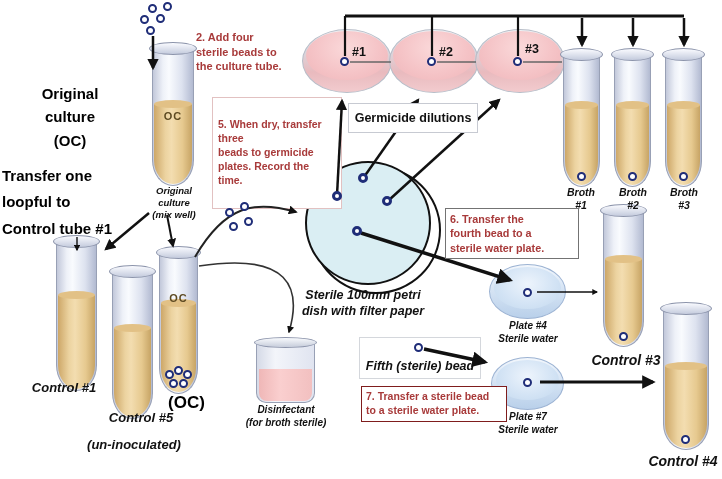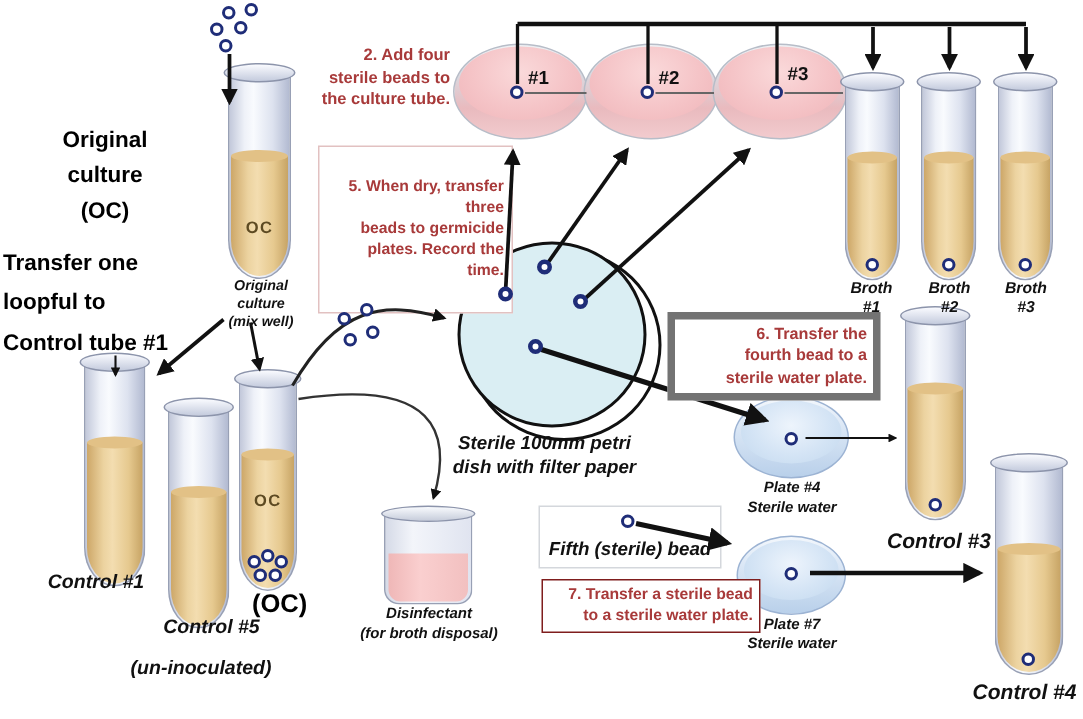--- a/index.html
+++ b/index.html
@@ -4,37 +4,37 @@
 <style>
   html,body{margin:0;padding:0;background:#fff;}
   #stage{position:relative;width:722px;height:479px;background:#fff;overflow:hidden;
          font-family:"Liberation Sans","DejaVu Sans",sans-serif;}
   .abs{position:absolute;}
   .pre{white-space:pre-line;}
   
   .h1{font-weight:bold;font-size:15px;line-height:1.55;color:#000;}
   .h1b{font-weight:bold;font-size:15px;line-height:1.75;color:#000;}
   
-  .step{color:#a83a3a;font-size:11px;line-height:1.33;font-weight:bold;text-align:right;}
+  .step{color:#a83a3a;font-size:11px;line-height:1.33;font-weight:bold;}
   
   .cap{font-weight:bold;font-style:italic;color:#111;text-align:center;line-height:1.25;}
   .box{background:#fff;}
   
   .tube .glass{position:absolute;inset:0;border:1px solid #98a0b5;border-top:none;
     border-radius:0 0 50% 50%/0 0 26px 26px;
     background:linear-gradient(90deg,#c2c8da 0%,#eef1f8 25%,#f9fbfe 40%,#dde2ef 72%,#b2bad1 100%);}
   .tube .liquid{position:absolute;left:2px;right:2px;bottom:2px;
     border-radius:0 0 50% 50%/0 0 24px 24px;
     background:linear-gradient(90deg,#cda768 0%,#ecd3a0 30%,#f3ddb0 46%,#e6c98f 75%,#c7a465 100%);}
   .tube .liquid::before{content:"";position:absolute;top:-4px;left:0;right:0;height:8px;
     border-radius:50%;background:#e2c186;}
   .tube .rim{position:absolute;top:-6px;left:-3px;right:-3px;height:11px;border-radius:50%;
     background:linear-gradient(180deg,#fafbff,#c4cbdd);border:1px solid #8c94ab;}
   .tube .tubetext{position:absolute;width:100%;text-align:center;font-size:11px;font-weight:bold;
-    color:#5d4a22;letter-spacing:1px;margin-top:36px;}
+    color:#5d4a22;letter-spacing:1px;}
   
   .bead{position:absolute;width:10px;height:10px;border-radius:50%;background:#fff;
     border:3px solid #1f2d78;box-sizing:border-box;z-index:6;}
   .bead.sm{width:9px;height:9px;border-width:2.5px;}
   
   .pdish{width:90px;height:64px;}
   .pdish .prim{position:absolute;inset:0;border-radius:50%;border:1px solid #b7bdc8;
     background:linear-gradient(180deg,#eff1f4 0%,#d8dce3 28%,#e9babe 68%,#f2cbce 100%);}
   .pdish .pfill{position:absolute;left:4px;right:4px;top:2px;bottom:13px;border-radius:50%;
     background:radial-gradient(ellipse at 50% 35%,#fad9da 0%,#f5c4c7 55%,#efb5b9 100%);}
@@ -218,53 +218,54 @@
 
   <div class="abs lab cap pre" style="left:138px;top:185px;width:72px;font-size:9.5px">Original
 culture
 (mix well)</div>
 
   <div class="abs lab cap" style="left:24px;top:380px;width:80px;font-size:13px">Control #1</div>
   <div class="abs lab cap" style="left:98px;top:410px;width:86px;font-size:13px">Control #5</div>
   <div class="abs lab cap" style="left:78px;top:437px;width:112px;font-size:13px">(un-inoculated)</div>
   <div class="abs lab" style="left:168px;top:393px;width:56px;font-size:17px;font-weight:bold;color:#000">(OC)</div>
 
+  <div class="abs lab box" style="left:348px;top:103px;width:124px;padding:7px 2px;border:1px solid #c7cad2;text-align:center;font-weight:bold;font-size:12.5px;color:#111">Germicide dilutions</div>
 
   <div class="abs lab cap pre" style="left:281px;top:288px;width:164px;font-size:12.5px">Sterile 100mm petri
 dish with filter paper</div>
 
   <div class="abs lab cap pre" style="left:553px;top:186px;width:56px;font-size:10.5px">Broth
 #1</div>
   <div class="abs lab cap pre" style="left:605px;top:186px;width:56px;font-size:10.5px">Broth
 #2</div>
   <div class="abs lab cap pre" style="left:656px;top:186px;width:56px;font-size:10.5px">Broth
 #3</div>
 
-  <div class="abs lab step pre box" style="left:445px;top:208px;width:124px;padding:3px 4px;border:5px solid #737373;font-size:10.8px">6. Transfer the
+  <div class="abs lab step pre box" style="left:445px;top:208px;width:124px;padding:3px 4px;border:1px solid #737373;font-size:10.8px">6. Transfer the
 fourth bead to a
 sterile water plate.</div>
 
   <div class="abs lab cap pre" style="left:483px;top:320px;width:90px;font-size:10px">Plate #4
 Sterile water</div>
   <div class="abs lab cap pre" style="left:483px;top:411px;width:90px;font-size:10px">Plate #7
 Sterile water</div>
 
   <div class="abs lab cap" style="left:584px;top:352px;width:84px;font-size:14px">Control #3</div>
   <div class="abs lab cap" style="left:641px;top:453px;width:84px;font-size:14px">Control #4</div>
 
   <div class="abs lab box" style="left:359px;top:337px;width:120px;height:40px;border:1px solid #d4d7dc">
     <div class="bead sm" style="left:54px;top:5px"></div>
     <div class="cap" style="position:absolute;left:0;right:0;bottom:3px;font-size:12.5px">Fifth (sterile) bead</div>
   </div>
 
   <div class="abs lab step pre box" style="left:361px;top:386px;width:136px;padding:3px 4px;border:1px solid #7f1d1d;font-size:10.5px;">7. Transfer a sterile bead
 to a sterile water plate.</div>
 
   <div class="abs lab cap pre" style="left:232px;top:404px;width:108px;font-size:10px">Disinfectant
-(for broth disposal)</div>
+(for broth sterile)</div>
 
   <svg id="svgB" width="722" height="479" style="pointer-events:none">
     <defs>
       <marker id="ahB" viewBox="0 0 10 10" refX="8" refY="5" markerWidth="4.5" markerHeight="4.5" orient="auto-start-reverse">
         <path d="M0,0 L10,5 L0,10 z" fill="#111"></path>
       </marker>
     </defs>
 
     <path d="M153,36 L153,68" stroke="#111" stroke-width="2.5" fill="none" marker-end="url(#ahB)"></path>
 

